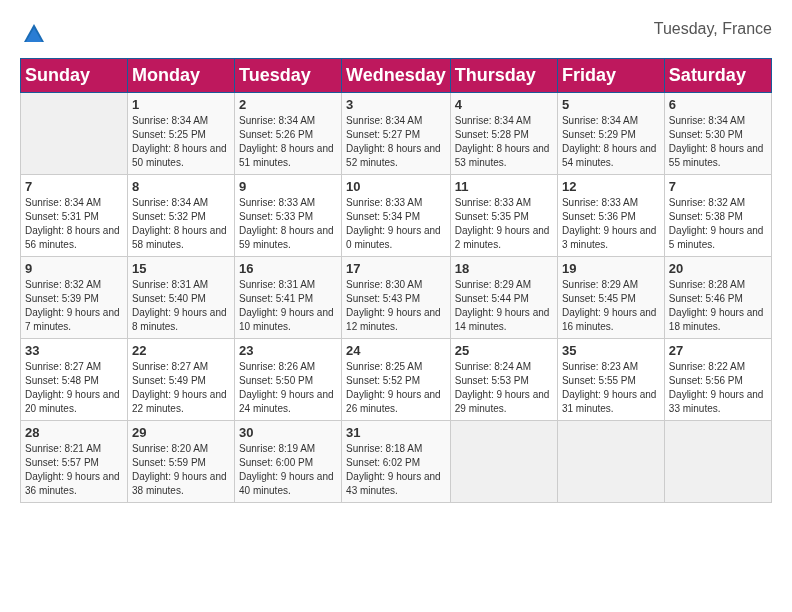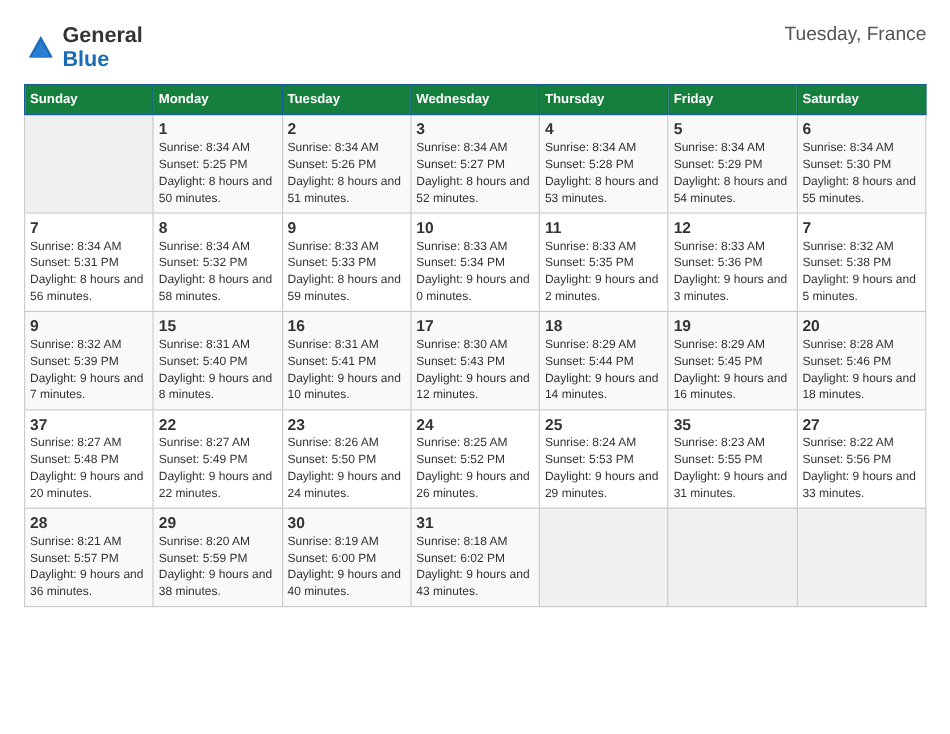--- a/index.html
+++ b/index.html
@@ -52,25 +52,25 @@
     .location {
       font-size: 16px;
       color: #555;
     }
     table {
       width: 100%;
       border-collapse: collapse;
       font-size: 11px;
     }
     thead tr th {
-      background: #15803d;
+      background: #be185d;
       color: #fff;
       padding: 6px 4px;
       text-align: left;
-      font-size: 11px;
+      font-size: 18px;
       font-weight: bold;
       border: 1px solid #1a5a9a;
     }
     tbody tr td {
       border: 1px solid #ccc;
       vertical-align: top;
       padding: 4px;
       width: 14.28%;
       min-height: 80px;
       background: #fff;
@@ -96,24 +96,20 @@
   </style>
 </head>
 <body>
 
 <div class="header">
   <div class="logo">
     <svg class="logo-icon" viewBox="0 0 28 28">
       <polygon points="14,4 24,22 4,22" fill="#1a6bb5"></polygon>
       <polygon points="14,8 22,22 6,22" fill="#2a7dd4"></polygon>
     </svg>
-    <div class="logo-text">
-      <span class="logo-general">General</span>
-      <span class="logo-blue">Blue</span>
-    </div>
   </div>
   <div class="title-block">
     <div class="location">Tuesday, France</div>
   </div>
 </div>
 
 <table>
   <thead>
     <tr>
       <th>Sunday</th>
@@ -208,21 +204,21 @@
           <span class="day-num">19</span>
           <div class="day-info">Sunrise: 8:29 AM<br>Sunset: 5:45 PM<br>Daylight: 9 hours and 16 minutes.</div>
         </td>
         <td>
           <span class="day-num">20</span>
           <div class="day-info">Sunrise: 8:28 AM<br>Sunset: 5:46 PM<br>Daylight: 9 hours and 18 minutes.</div>
         </td>
       </tr>
       <tr>
         <td>
-          <span class="day-num">37</span>
+          <span class="day-num">33</span>
           <div class="day-info">Sunrise: 8:27 AM<br>Sunset: 5:48 PM<br>Daylight: 9 hours and 20 minutes.</div>
         </td>
         <td>
           <span class="day-num">22</span>
           <div class="day-info">Sunrise: 8:27 AM<br>Sunset: 5:49 PM<br>Daylight: 9 hours and 22 minutes.</div>
         </td>
         <td>
           <span class="day-num">23</span>
           <div class="day-info">Sunrise: 8:26 AM<br>Sunset: 5:50 PM<br>Daylight: 9 hours and 24 minutes.</div>
         </td>

